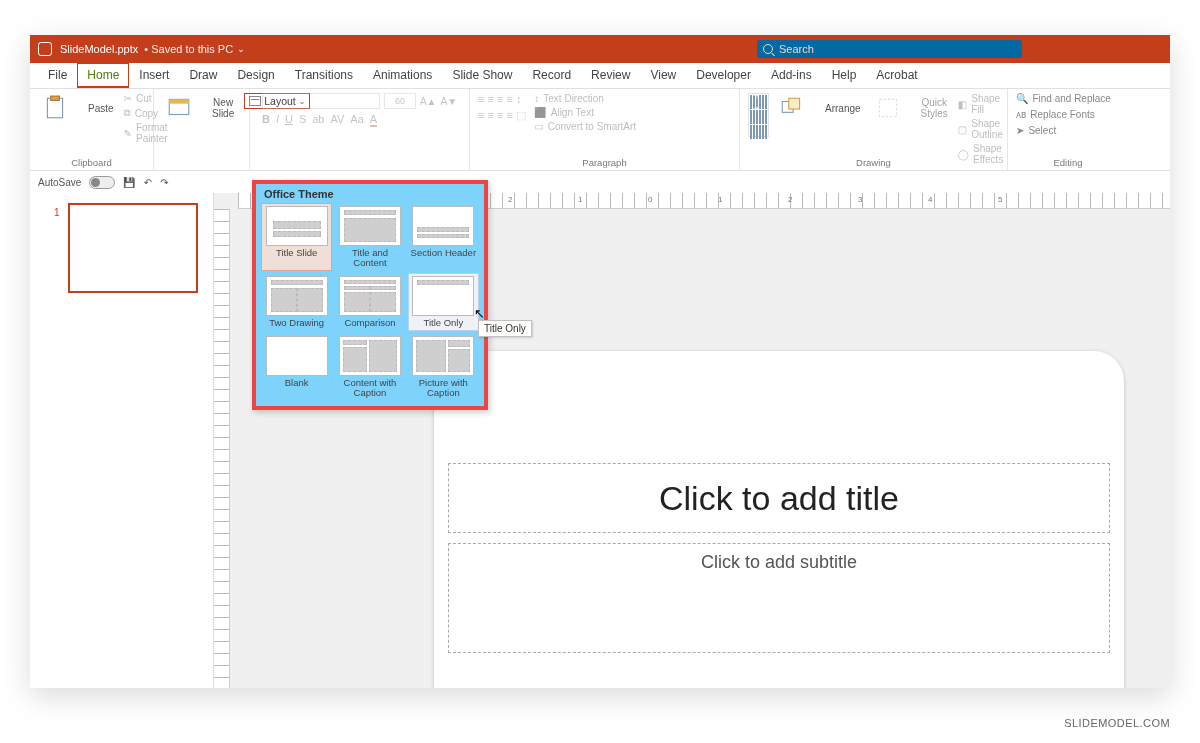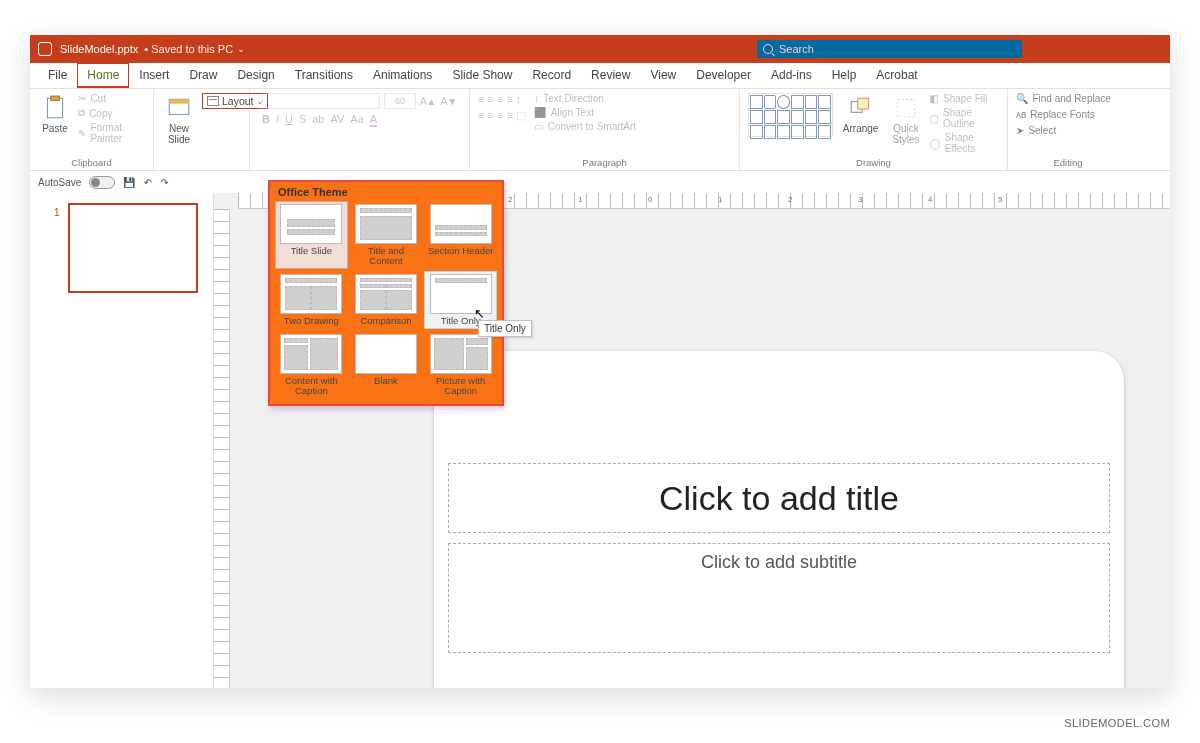--- a/index.html
+++ b/index.html
@@ -20,35 +20,35 @@
 .tabs { height:26px; background:#fff; border-bottom:1px solid #e0e0e0; display:flex; align-items:flex-end; padding-left:8px; font-size:12px; color:#444; }
 .tabs .tab { padding:5px 10px 6px; cursor:pointer; }
 .tabs .tab.active { color:#4d7c0f; border-bottom:2px solid #c43e1c; padding-bottom:4px; }
 .tabs .tab.home-hl { outline:1.5px solid #c43e1c; outline-offset:-1px; }
 
 
 .ribbon { height:82px; background:#fff; border-bottom:1px solid #e0e0e0; display:flex; font-size:10.5px; color:#555; }
 .group { border-right:1px solid #e6e6e6; padding:4px 8px 0; display:flex; flex-direction:column; position:relative; }
 .group-label { position:absolute; bottom:2px; left:0; right:0; text-align:center; font-size:9.5px; color:#7a7a7a; }
 .group-content { display:flex; gap:6px; align-items:flex-start; }
-.big-btn { display:flex; flex-direction:column; align-items:center; gap:2px; padding:2px 4px; cursor:pointer; }
+.big-btn { display:flex; flex-direction:row; align-items:center; gap:20px; padding:2px 4px; cursor:pointer; }
 .big-btn .ico { width:26px; height:26px; }
 .big-btn span { font-size:10px; text-align:center; line-height:1.1; }
 .small-row { display:flex; flex-direction:column; gap:3px; }
 .small-item { display:flex; align-items:center; gap:4px; color:#888; font-size:10px; }
 .dim { opacity:.55; }
 
 
 .layout-btn { display:flex; align-items:center; gap:3px; border:1.5px solid #c43e1c; padding:1px 4px; font-size:10.5px; color:#444; }
 .layout-btn .lico { width:12px; height:10px; border:1px solid #888; display:inline-block; position:relative; }
 .layout-btn .lico::before { content:""; position:absolute; top:2px; left:1px; right:1px; height:1px; background:#888; }
 .layout-btn .dv { font-size:8px; color:#666; }
 
 
-.layout-popup { position:absolute; left:222px; top:145px; width:236px; background:#f97316; border:2px solid #ef4444; box-shadow:2px 3px 6px rgba(0,0,0,.18); z-index:50; padding-bottom:6px;margin-left:16px; }
+.layout-popup { position:absolute; left:222px; top:145px; width:236px; background:#7dd3fc; border:4px solid #ef4444; box-shadow:2px 3px 6px rgba(0,0,0,.18); z-index:50; padding-bottom:6px; }
 .layout-popup .hdr { font-size:11px; font-weight:600; padding:4px 8px 4px; color:#333; }
 .layout-grid { display:grid; grid-template-columns:repeat(3,1fr); gap:4px; padding:0 6px; }
 .layout-cell { display:flex; flex-direction:column; align-items:center; gap:2px; padding:2px 0 2px; cursor:pointer; }
 .layout-cell.selected { background:#f0ded7; outline:1px solid #e2a48e; }
 .layout-cell.hover { background:#eef2f7; outline:1px solid #bcd0e6; }
 .thumb { width:62px; height:40px; background:#fff; border:1px solid #bbb; position:relative; }
 .thumb .line { position:absolute; background:#cfcfcf; }
 .layout-cell .lbl { font-size:9.5px; color:#444; text-align:center; line-height:1.05; max-width:66px; }
 
 .tooltip-tip { position:absolute; left:448px; top:285px; background:#fffffe; border:1px solid #c0c0c0; padding:2px 5px; font-size:10px; color:#333; z-index:60; box-shadow:1px 1px 2px rgba(0,0,0,.15); }
@@ -360,32 +360,32 @@
         </div>
       <span class="lbl">Comparison</span>
     </div>
     <div class="layout-cell hover">
       <div class="thumb">
           <div class="line" style="left:4px;right:4px;top:3px;height:5px;border:1px dashed #bbb;"></div>
         </div>
       <span class="lbl">Title Only</span>
     </div>
     <div class="layout-cell">
+      <div class="thumb"></div>
+      <span class="lbl">Blank</span>
+    </div>
+    <div class="layout-cell">
       <div class="thumb">
           <div class="line" style="left:3px;top:3px;width:24px;height:5px;border:1px dashed #bbb;"></div>
           <div class="line" style="left:3px;top:10px;width:24px;bottom:3px;border:1px dashed #bbb;"></div>
           <div class="line" style="right:3px;top:3px;width:28px;bottom:3px;border:1px dashed #bbb;"></div>
         </div>
       <span class="lbl">Content with Caption</span>
     </div>
     <div class="layout-cell">
-      <div class="thumb"></div>
-      <span class="lbl">Blank</span>
-    </div>
-    <div class="layout-cell">
       <div class="thumb">
           <div class="line" style="left:3px;top:3px;width:30px;bottom:3px;border:1px dashed #bbb;"></div>
           <div class="line" style="right:3px;top:3px;width:22px;height:7px;border:1px dashed #bbb;"></div>
           <div class="line" style="right:3px;top:12px;width:22px;bottom:3px;border:1px dashed #bbb;"></div>
         </div>
       <span class="lbl">Picture with Caption</span>
     </div>
   </div>
 </div>
 

